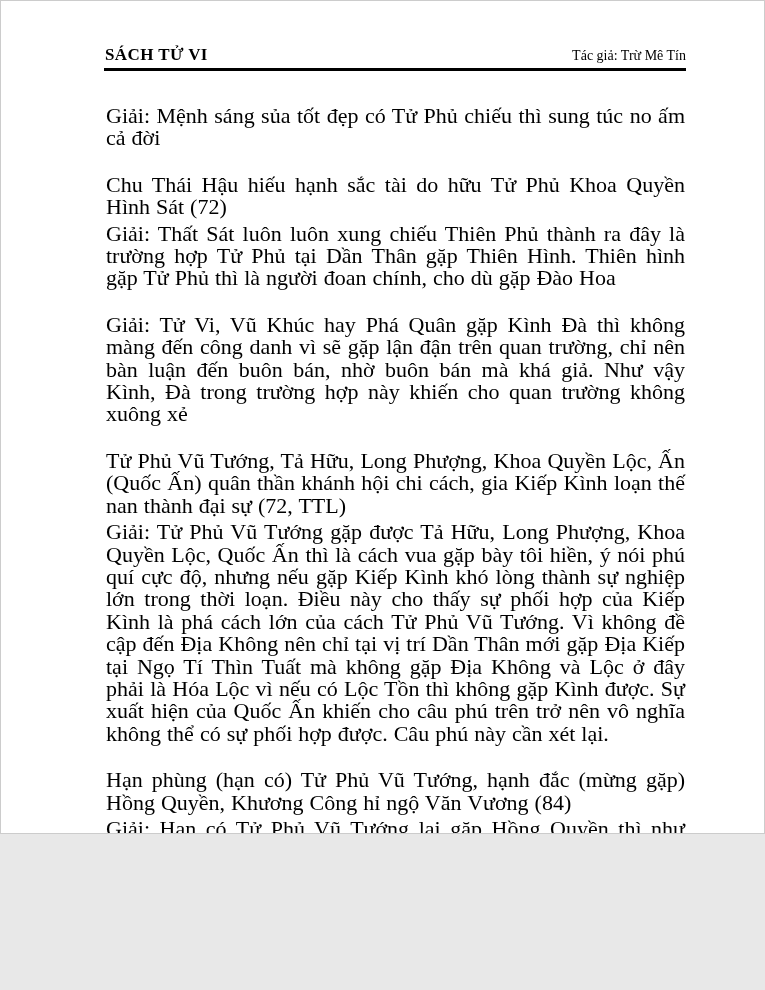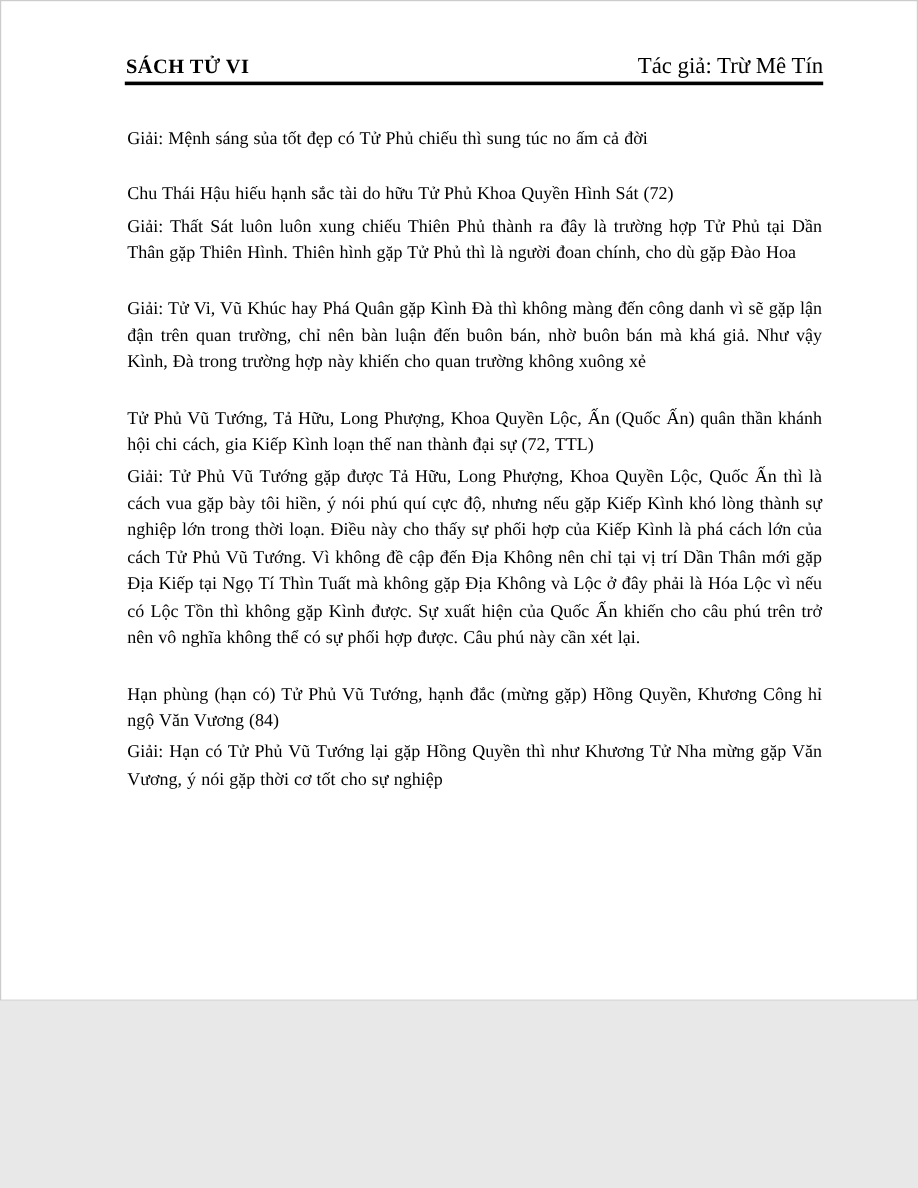--- a/index.html
+++ b/index.html
@@ -16,31 +16,31 @@
     overflow: hidden;
   }
   .page-header {
     position: absolute;
     top: 44px; left: 104px; right: 78px;
     display: flex;
     justify-content: space-between;
     align-items: baseline;
   }
   .header-left  { font-weight: bold; font-size: 17px; letter-spacing: 0.4px; }
-  .header-right { font-size: 19px; }
+  .header-right { font-size: 14px; }
   .header-rule {
     position: absolute;
     top: 67px; left: 103px; right: 78px;
     height: 3px;
     background: #000000;
   }
   .page-body {
     position: absolute;
     top: 100px; left: 105px; right: 79px;
-    font-size: 15px;
+    font-size: 22px;
     line-height: 22.4px;
   }
   .entry { margin-top: 24px; }
   .entry.first { margin-top: 4px; }
   .page-body p {
     margin: 0;
     text-align: justify;
     word-spacing: 0.5px;
   }
   .quote + .explanation { margin-top: 4px; }

